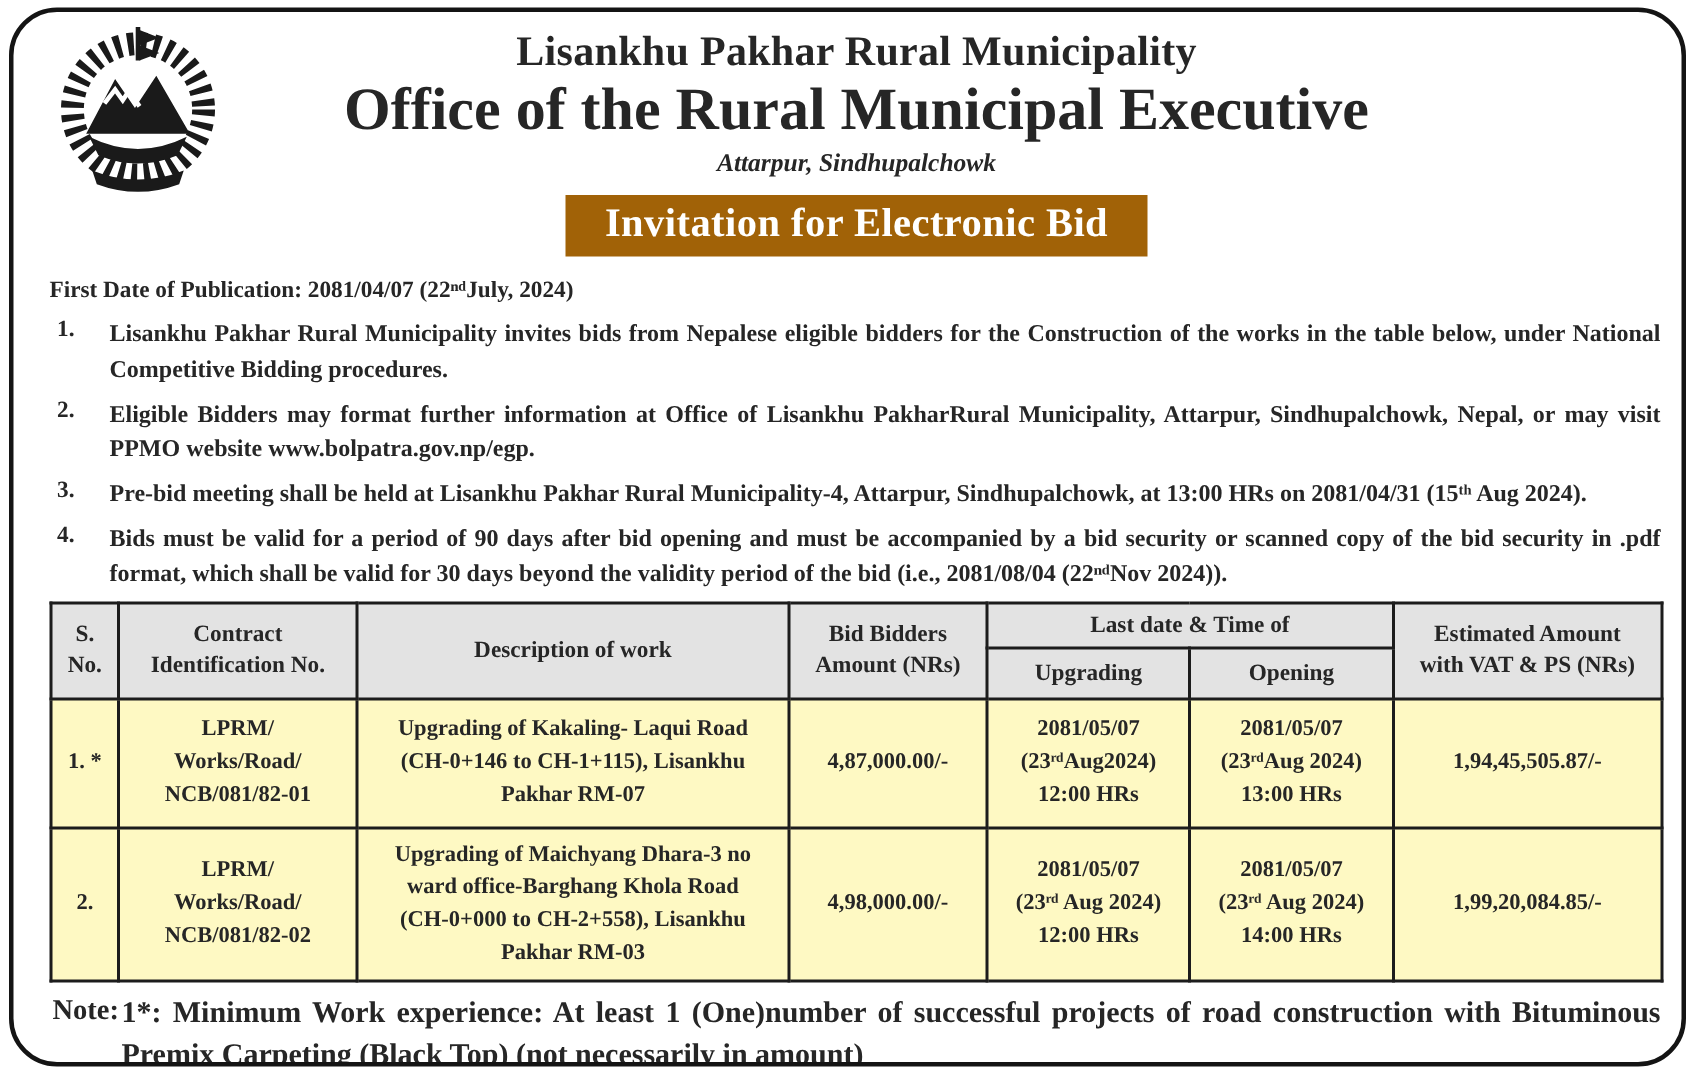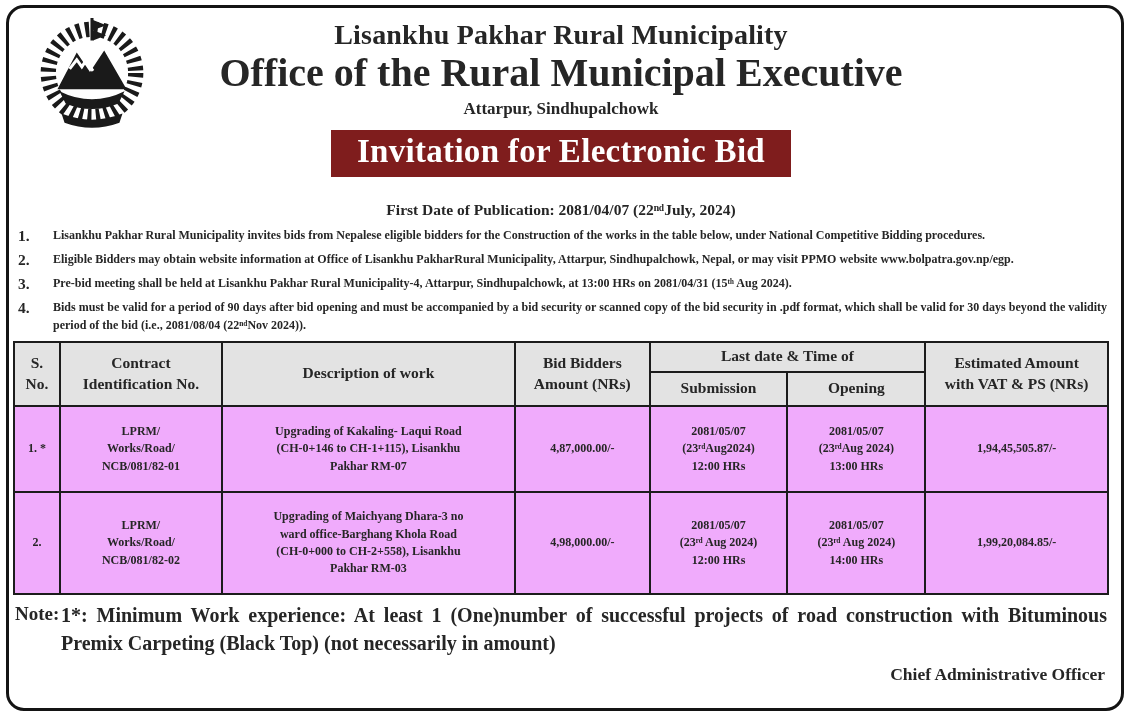--- a/index.html
+++ b/index.html
@@ -9,68 +9,68 @@
     width: 1132px; height: 718px;
     background: #ffffff;
     font-family: "Liberation Serif", "DejaVu Serif", serif;
     color: #262626;
     overflow: hidden;
   }
   .frame {
     position: absolute;
     left: 6px; top: 5px; right: 8px; bottom: 7px;
     border: 3px solid #141414;
-    border-radius: 18px;
-    padding: 4px 12px 4px 4px;
+    border-radius: 32px;
+    padding: 4px 12px 4px 24px;
     overflow: hidden;
   }
   .logo {
     position: absolute;
     left: 22px; top: 8px;
     width: 122px; height: 122px;
   }
   .header-center { text-align: center; }
   .org-name  { font-size: 28px; font-weight: 700; line-height: 1.05; margin-top: 8px; letter-spacing: .2px; }
   .office-name { font-size: 40px; font-weight: 700; line-height: 1.1; margin-top: 2px; }
-  .addr1 { font-size: 17px; font-weight: 700; margin-top: 4px; }
+  .addr1 { font-size: 17px; font-weight: 700; margin-top: 4px; font-style: italic; }
   .addr2 { font-size: 17px; font-weight: 700; margin-top: 1px; }
   .banner-wrap { display: flex; justify-content: center; margin-top: 11px; }
   .banner {
-    background: #7f1d1d; color: #ffffff;
-    font-size: 33px; font-weight: 700;
+    background: #a16207; color: #ffffff;
+    font-size: 27px; font-weight: 700;
     padding: 3px 26px 7px 26px;
     letter-spacing: .3px;
   }
-  .pub { text-align: center; font-size: 15.5px; font-weight: 700; margin-top: 24px; }
+  .pub { text-align: left; font-size: 15.5px; font-weight: 700; margin-top: 14px; }
 
   .list { margin: 8px 2px 0 2px; }
   .item { display: flex; margin-bottom: 6px; }
   .item .num { flex: none; width: 38px; font-weight: 700; font-size: 15.5px; padding-left: 3px; }
-  .item .txt { flex: 1; text-align: justify; font-weight: 700; font-size: 12px; line-height: 1.48; }
+  .item .txt { flex: 1; text-align: justify; font-weight: 700; font-size: 16px; line-height: 1.48; }
 
   table.bid-table {
     width: 100%;
     border-collapse: collapse;
     margin-top: 6px;
   }
   .bid-table th, .bid-table td {
     border: 2px solid #1c1c1c;
     font-weight: 700;
     text-align: center;
     vertical-align: middle;
   }
   .bid-table th {
     background: #e3e3e3;
     font-size: 15.5px;
     line-height: 1.35;
     padding: 2px 4px;
   }
   .bid-table td {
-    background: #f0abfc;
-    font-size: 12px;
+    background: #fef9c3;
+    font-size: 15px;
     line-height: 1.45;
     padding: 4px 6px;
   }
   .preline { white-space: pre-line; }
   .row1 td { height: 86px; }
   .row2 td { height: 102px; }
   .group-head { height: 30px; }
   .sub-head th { height: 34px; }
 
   .note { display: flex; margin: 6px 2px 0 2px; }
@@ -110,21 +110,21 @@
       <div class="pub">First Date of  Publication: 2081/04/07 (22ⁿᵈJuly, 2024)</div>
     </div>
 
     <div class="list">
       <div class="item">
         <span class="num">1.</span>
         <span class="txt">Lisankhu Pakhar Rural Municipality invites bids from Nepalese eligible bidders for the Construction of the works in the table below, under National Competitive Bidding procedures.</span>
       </div>
       <div class="item">
         <span class="num">2.</span>
-        <span class="txt">Eligible Bidders may obtain website information at Office of Lisankhu PakharRural Municipality, Attarpur, Sindhupalchowk, Nepal, or may visit PPMO website www.bolpatra.gov.np/egp.</span>
+        <span class="txt">Eligible Bidders may format further information at Office of Lisankhu PakharRural Municipality, Attarpur, Sindhupalchowk, Nepal, or may visit PPMO website www.bolpatra.gov.np/egp.</span>
       </div>
       <div class="item">
         <span class="num">3.</span>
         <span class="txt">Pre-bid meeting shall be held at Lisankhu Pakhar Rural Municipality-4, Attarpur, Sindhupalchowk, at 13:00 HRs on 2081/04/31 (15ᵗʰ Aug 2024).</span>
       </div>
       <div class="item">
         <span class="num">4.</span>
         <span class="txt">Bids must be valid for a period of 90 days after bid opening and must be accompanied by a bid security or scanned copy of the bid security in .pdf format, which shall be valid for 30 days beyond the validity period of the bid (i.e., 2081/08/04 (22ⁿᵈNov 2024)).</span>
       </div>
     </div>
@@ -146,21 +146,21 @@
           <th rowspan="2" class="preline">Contract
 Identification No.</th>
           <th rowspan="2">Description of work</th>
           <th rowspan="2" class="preline">Bid Bidders
 Amount (NRs)</th>
           <th colspan="2">Last date &amp; Time of</th>
           <th rowspan="2" class="preline">Estimated Amount
 with VAT &amp; PS (NRs)</th>
         </tr>
         <tr class="sub-head">
-          <th>Submission</th>
+          <th>Upgrading</th>
           <th>Opening</th>
         </tr>
       </thead>
       <tbody>
         <tr class="row1">
           <td>1. *</td>
           <td class="preline">LPRM/
 Works/Road/
 NCB/081/82-01</td>
           <td class="preline">Upgrading of Kakaling- Laqui Road

